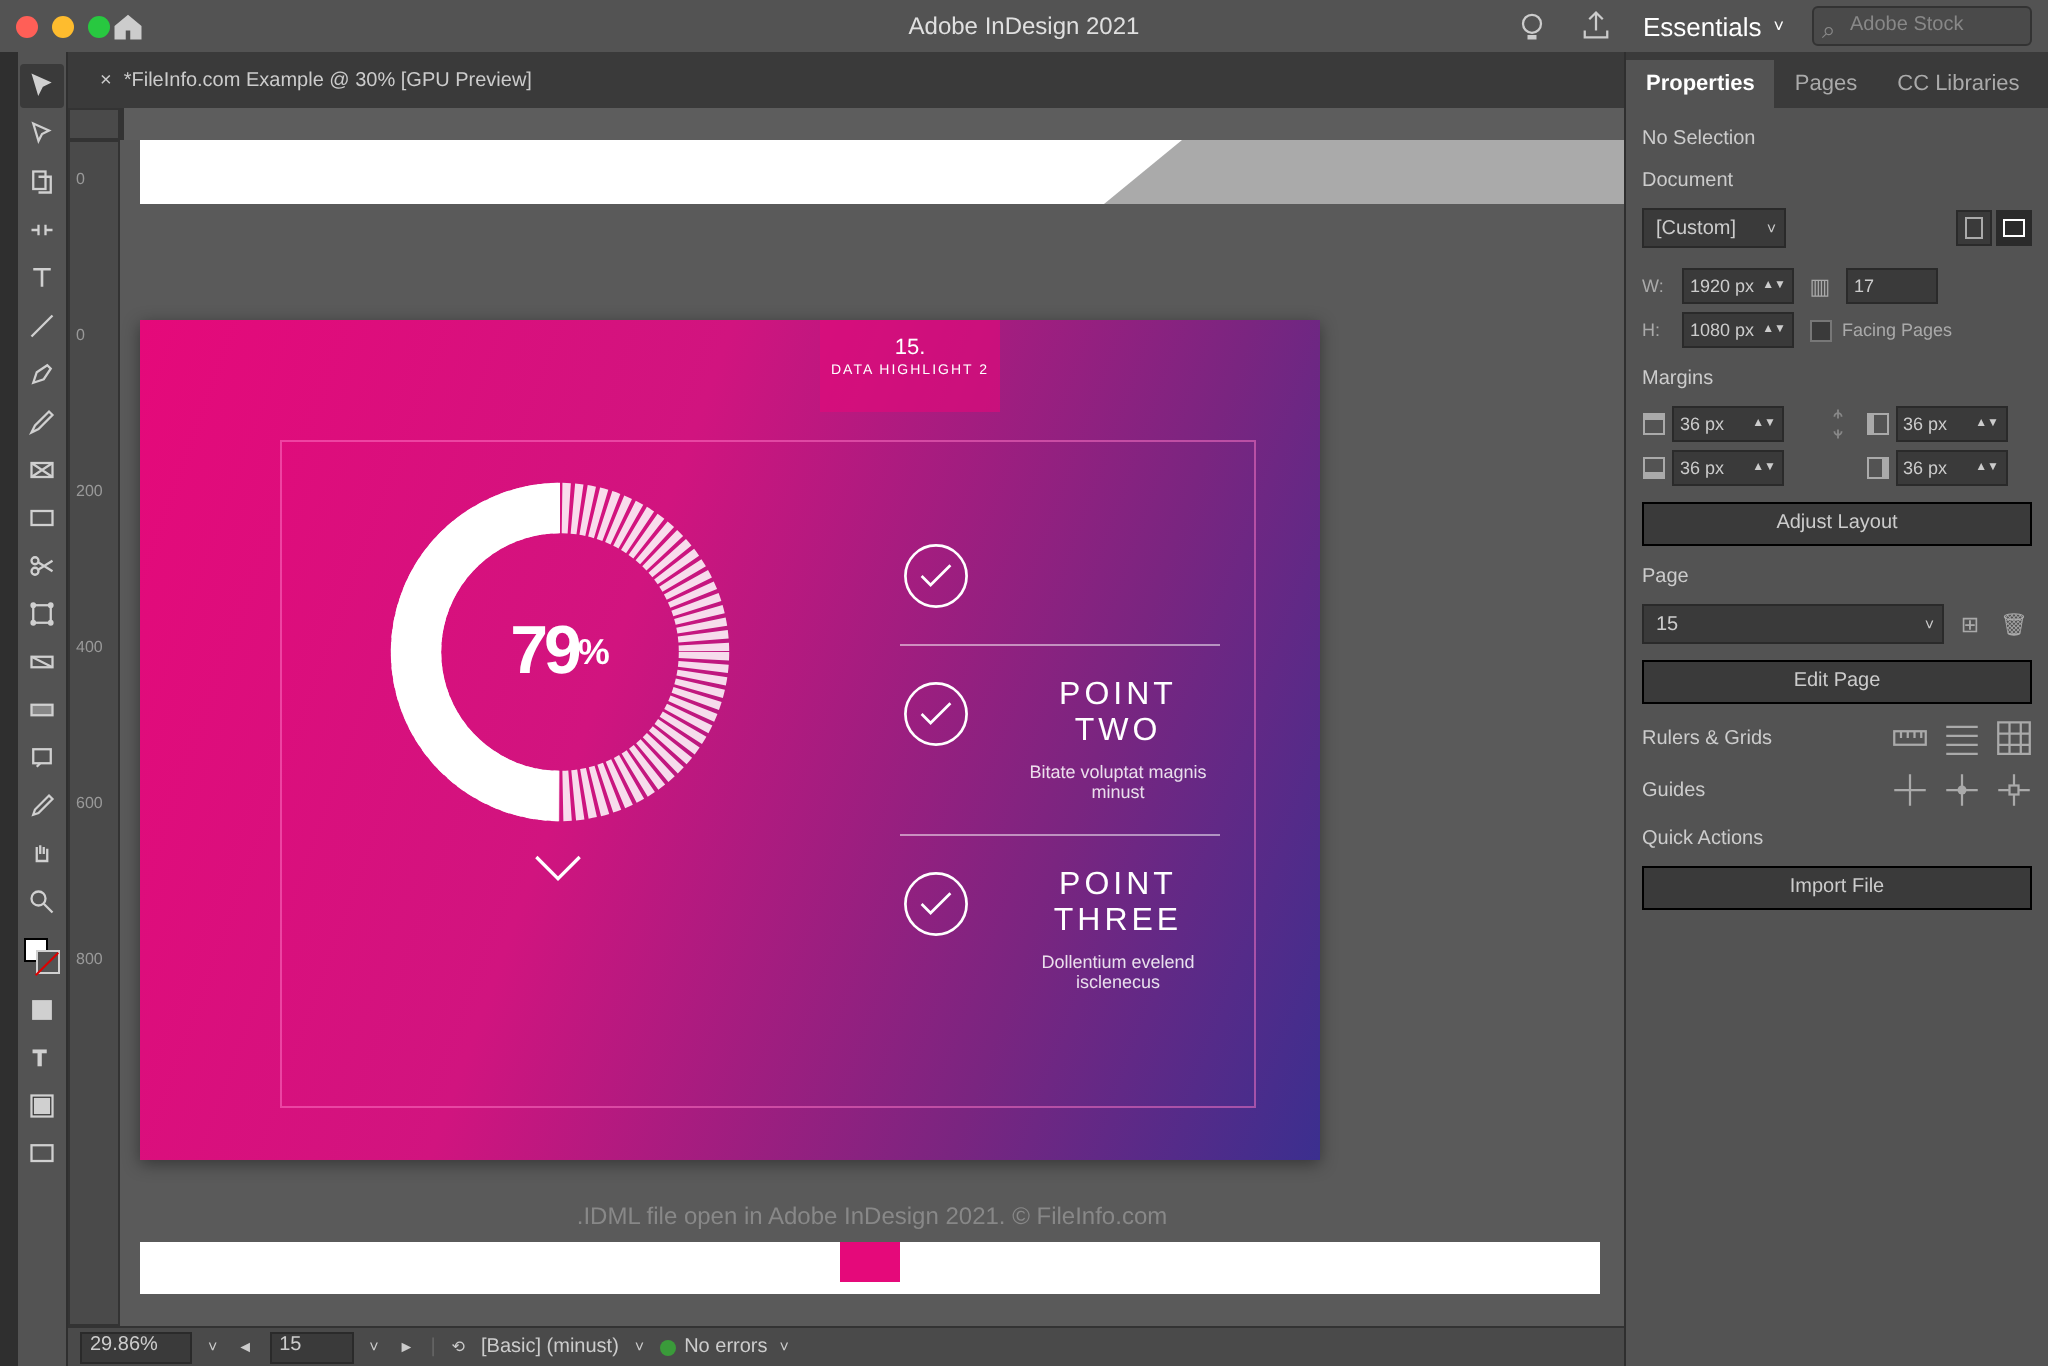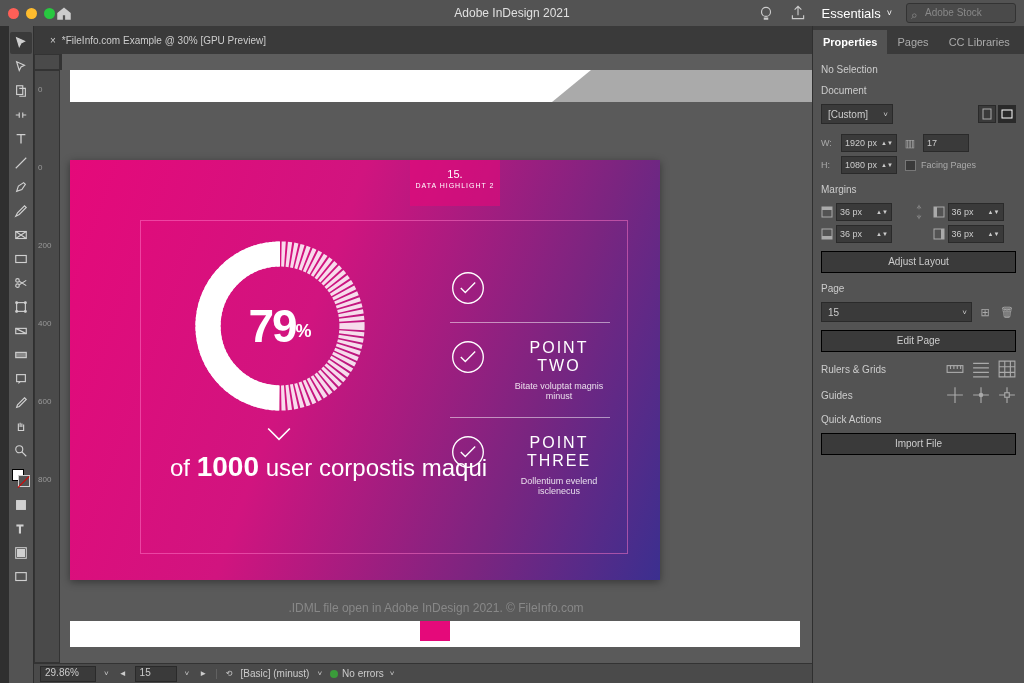--- a/index.html
+++ b/index.html
@@ -46,21 +46,21 @@
 .pasteboard-top::after { content: ""; position: absolute; right: 0; top: 0; width: 260px; height: 32px; background: #aaa; clip-path: polygon(15% 0, 100% 0, 100% 100%, 0 100%); }
 .page { position: absolute; top: 90px; left: 10px; width: 590px; height: 420px; background: linear-gradient(110deg, #e5097a 0%, #d1147f 40%, #7a2580 75%, #3b2f8f 100%); box-shadow: 0 2px 8px rgba(0,0,0,0.4); }
 .page-guide { position: absolute; top: 60px; left: 70px; right: 32px; bottom: 26px; border: 1px solid rgba(255,120,200,0.5); }
 .slide-badge { position: absolute; top: 0; left: 340px; width: 90px; height: 46px; background: rgba(229,9,122,0.6); text-align: center; padding-top: 8px; }
 .slide-num { color: #fff; font-size: 11px; }
 .slide-label { color: #fff; font-size: 7px; letter-spacing: 1px; margin-top: 2px; }
 
 .donut { position: absolute; top: 76px; left: 120px; width: 180px; height: 180px; }
 .donut svg { width: 100%; height: 100%; }
 .donut-center { position: absolute; top: 50%; left: 50%; transform: translate(-50%, -50%); color: #fff; font-weight: 700; }
-.donut-val { font-size: 46px; letter-spacing: -2px; }
+.donut-val { font-size: 34px; letter-spacing: -2px; }
 .donut-pct { font-size: 18px; vertical-align: super; }
 .down-chev { position: absolute; top: 265px; left: 196px; }
 .down-chev svg { width: 26px; height: 20px; stroke: #fff; fill: none; stroke-width: 1.5; }
 .copy { position: absolute; top: 290px; left: 100px; color: #fff; font-size: 24px; line-height: 1.2; }
 .copy b { font-weight: 900; font-size: 28px; }
 
 .points { position: absolute; top: 94px; left: 380px; right: 50px; }
 .point { display: flex; gap: 22px; padding: 16px 0; border-bottom: 1px solid rgba(255,255,255,0.5); }
 .point:last-child { border-bottom: none; }
 .point-icon { width: 36px; height: 36px; }
@@ -314,23 +314,20 @@
               <circle cx="50" cy="50" r="40" stroke="#fff" stroke-width="14" fill="none" stroke-dasharray="2 1" stroke-dashoffset="0" opacity="0.85"></circle>
               <circle cx="50" cy="50" r="40" stroke="#fff" stroke-width="14" fill="none" stroke-dasharray="198 252" stroke-dashoffset="-126" transform="rotate(-90 50 50)"></circle>
             </svg>
             <div class="donut-center">
               <span class="donut-val">79</span><span class="donut-pct">%</span>
             </div>
           </div>
           <div class="down-chev"><svg viewBox="0 0 24 16">
                 <path d="M2 2l10 10L22 2"></path>
               </svg></div>
-          <div class="copy">
-            <span>of </span><b>1000</b><span> user corpostis maqui</span>
-          </div>
           <div class="points" id="points-list">
               <div class="point">
                 <div class="point-icon"><svg viewBox="0 0 40 40">
                     <circle cx="20" cy="20" r="17"></circle>
                     <path d="M12 20l5 5 11-11"></path>
                   </svg></div>
               </div>
               <div class="point">
                 <div class="point-icon"><svg viewBox="0 0 40 40">
                     <circle cx="20" cy="20" r="17"></circle>

